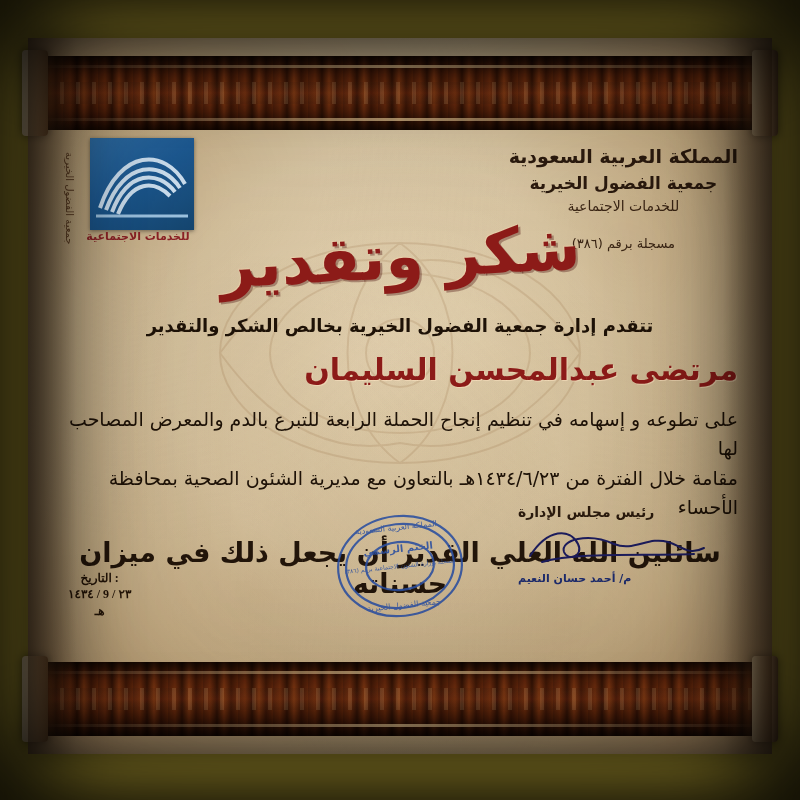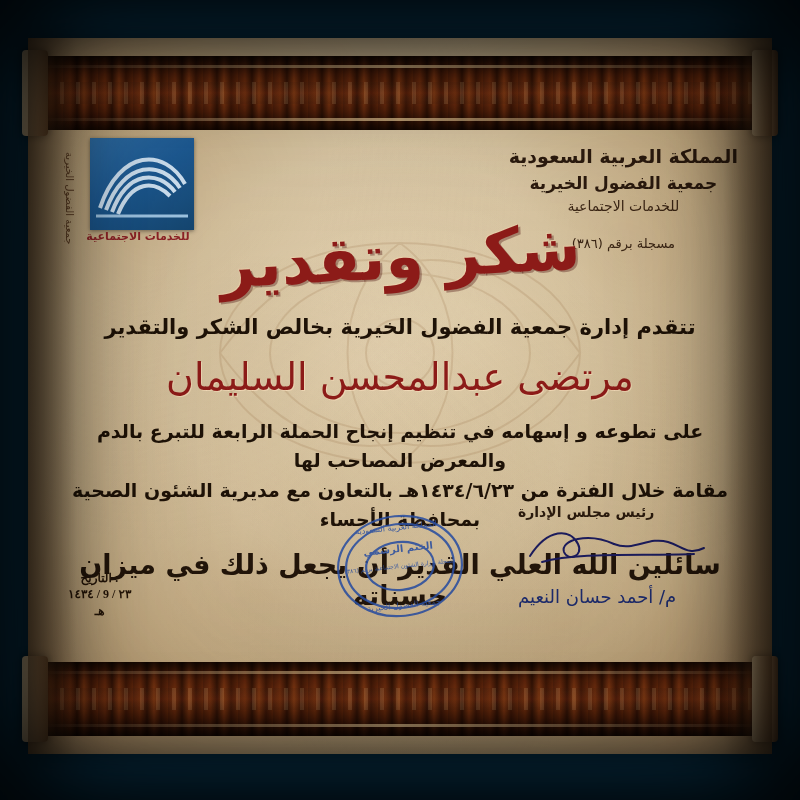--- a/index.html
+++ b/index.html
@@ -12,21 +12,21 @@
     height: 800px;
     overflow: hidden;
     font-family: "DejaVu Sans", sans-serif;
   }
 
   
   .photo {
     position: relative;
     width: 800px;
     height: 800px;
-    background: #0c4a6e;
+    background: #fde047;
     overflow: hidden;
   }
   
   .photo::after {
     content: "";
     position: absolute;
     inset: 0;
     pointer-events: none;
     box-shadow: inset 0 0 90px 40px rgba(0,0,0,0.92),
                 inset 0 0 200px 10px rgba(0,0,0,0.45);
@@ -220,39 +220,38 @@
     text-shadow: 2px 2px 0 rgba(70,10,10,.35), -1px -1px 0 rgba(255,220,180,.35);
     transform: rotate(-3deg);
     letter-spacing: -2px;
     font-family: "DejaVu Sans", sans-serif;
   }
 
   
   .line-1 {
     margin-top: 22px;
     text-align: center;
-    font-size: 21px;
+    font-size: 18px;
     font-weight: bold;
     color: #1e1207;
     letter-spacing: -.5px;
   }
   .honoree {
     margin-top: 16px;
-    text-align: center;
-    font-size: 38px;
-    font-weight: normal;
+    text-align: right;
+    font-size: 30px;
+    font-weight: bold;
     color: #8c1b18;
     letter-spacing: -.5px;
     text-shadow: 1px 1px 0 rgba(255,230,195,.5);
   }
   .line-3 {
     margin-top: 18px;
-    text-align: center;
     font-size: 19px;
-    font-weight: bold;
+    font-weight: normal;
     color: #1e1207;
     line-height: 1.55;
     letter-spacing: -.3px;
   }
   .line-4 {
     margin-top: 14px;
     text-align: center;
     font-size: 27px;
     font-weight: bold;
     color: #22150a;
@@ -278,24 +277,24 @@
   .sig-title {
     font-size: 14px;
     font-weight: bold;
     color: #2a1a0d;
   }
   .sig-scribble {
     height: 46px;
     margin-top: 2px;
   }
   .sig-name {
-    font-size: 18px;
-    font-weight: normal;
+    font-size: 11px;
+    font-weight: bold;
     color: #1d2b6b;
-    margin-top: 14px;
+    margin-top: 0;
   }
 
   .stamp {
     position: absolute;
     left: 50%;
     transform: translateX(-50%) rotate(-6deg);
     top: 4px;
     width: 150px;
     height: 116px;
     opacity: .88;

